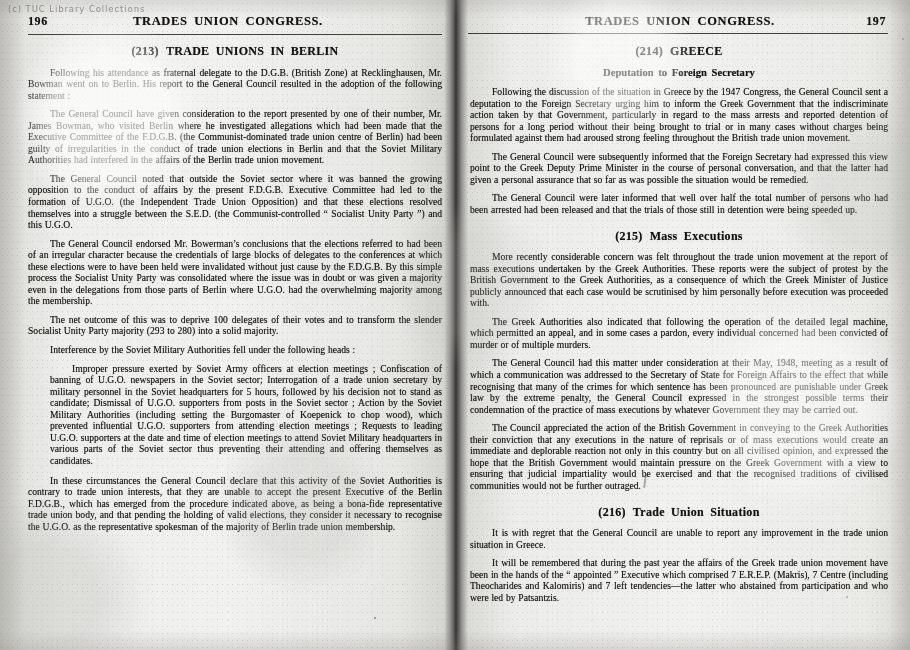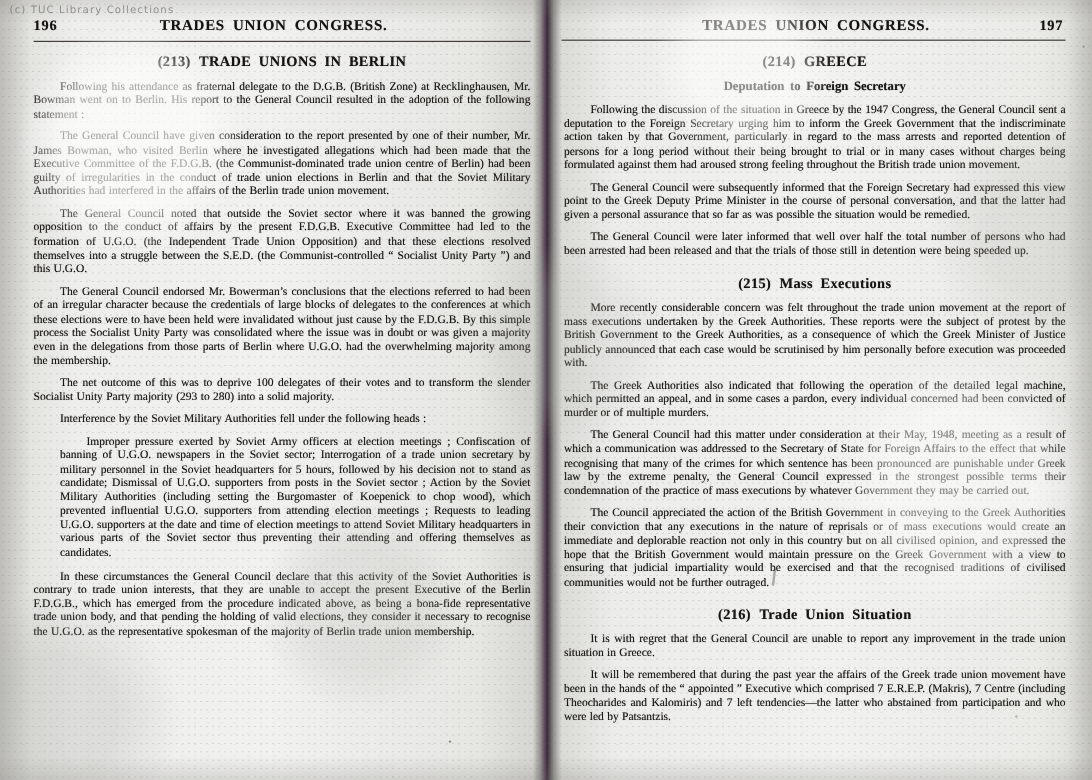--- a/index.html
+++ b/index.html
@@ -5,21 +5,21 @@
   html, body {
     margin: 0;
     padding: 0;
     background: #ffffff;
   }
   .page-scan {
     position: relative;
     width: 910px;
     height: 650px;
     overflow: hidden;
-    background: #f0abfc;
+    background: #e5e5e5;
     font-family: "Liberation Serif", "DejaVu Serif", serif;
     color: #15130f;
   }
   
   .paper-grain {
     position: absolute;
     inset: 0;
     pointer-events: none;
     background-image:
       radial-gradient(circle at 12% 18%, rgba(255,255,255,0.75) 0 6%, rgba(255,255,255,0) 10%),

